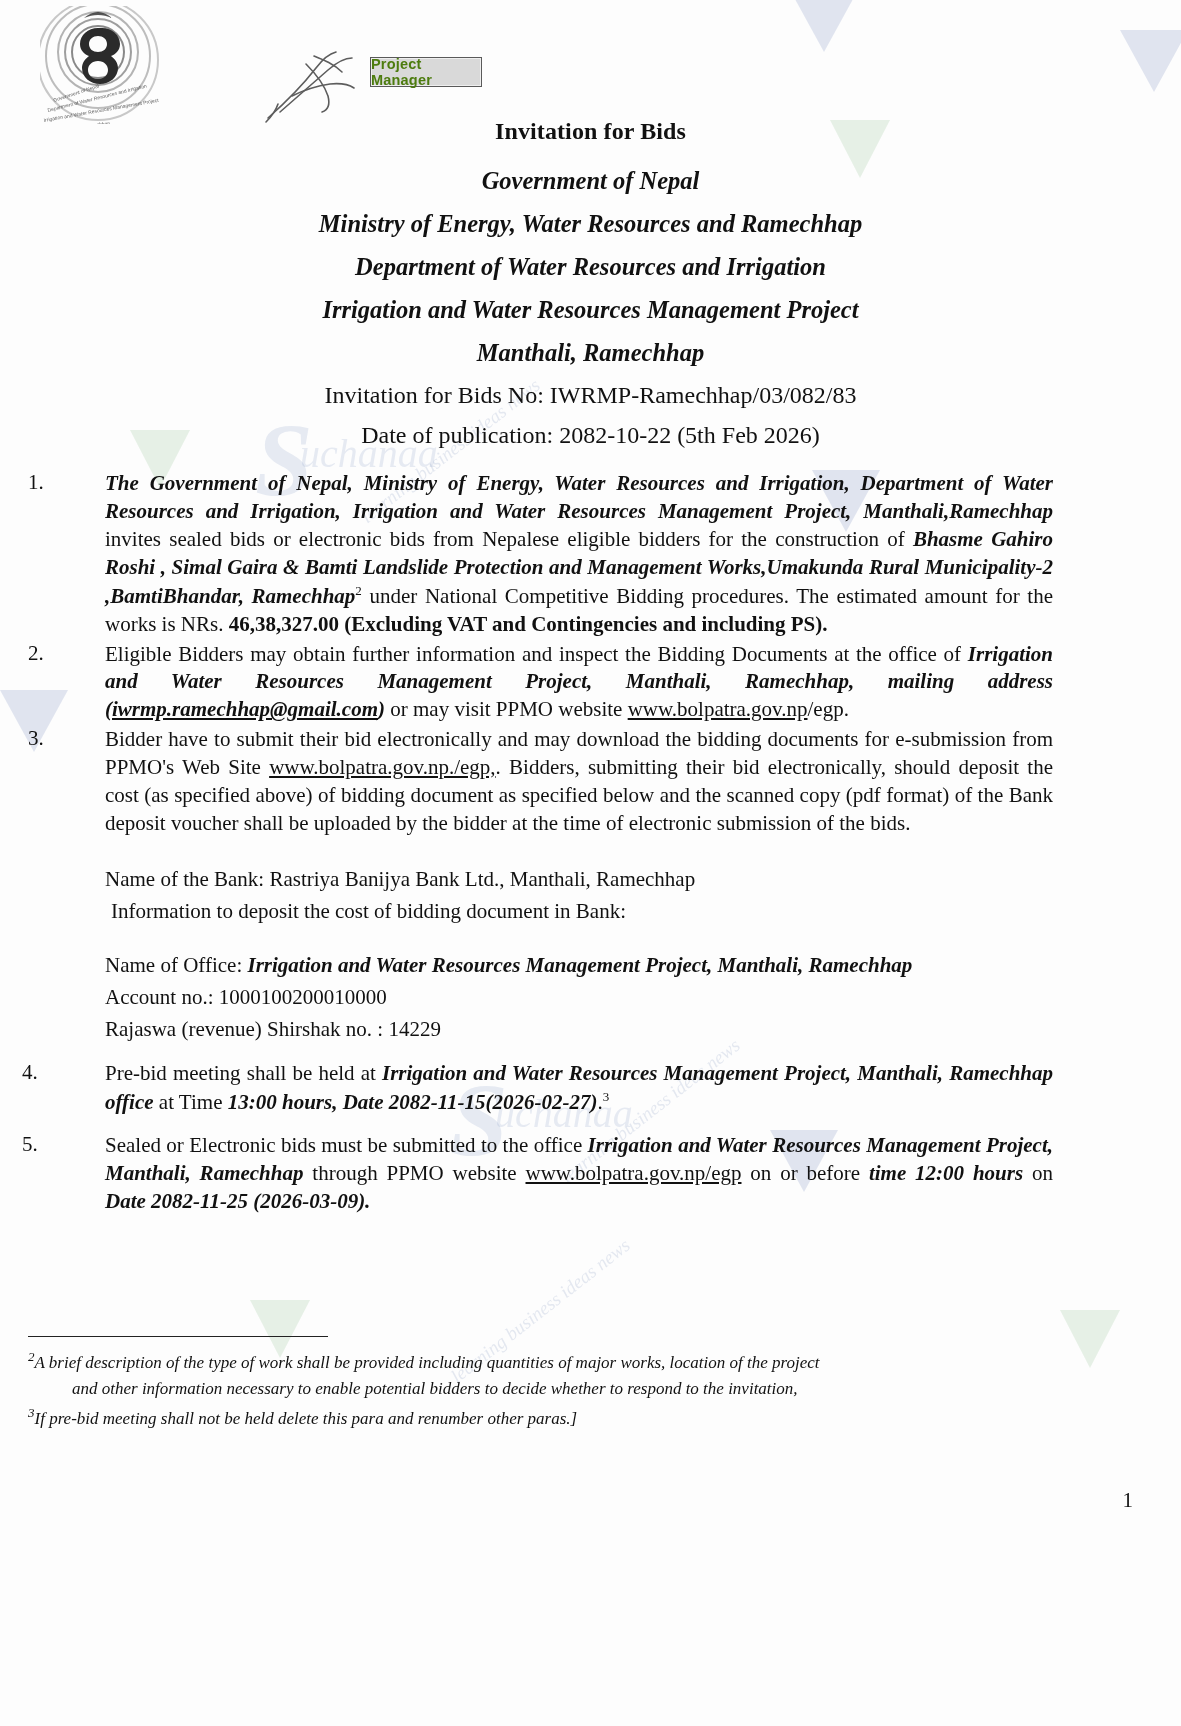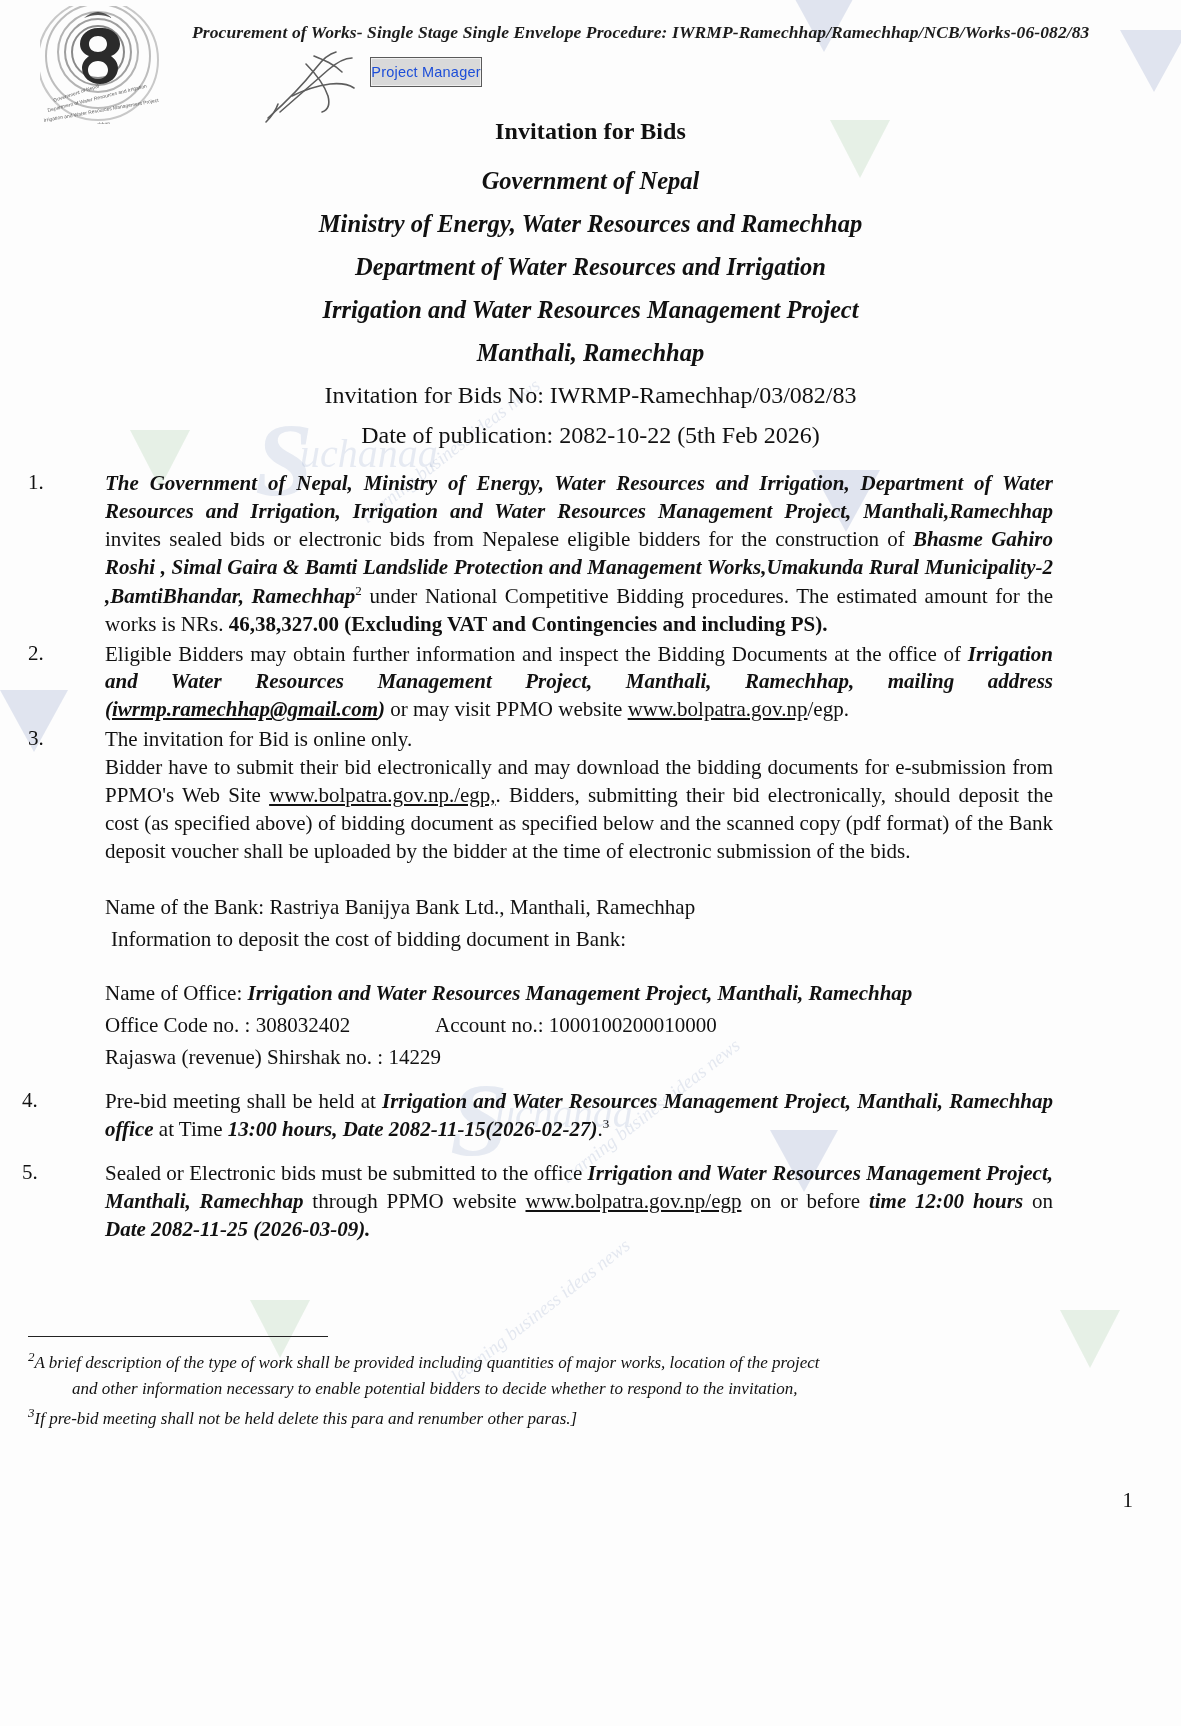--- a/index.html
+++ b/index.html
@@ -99,23 +99,23 @@
     width: 110px; height: 28px;
     background: #d9d9d9;
     border: 1px solid #5a5a5a;
     box-shadow: inset 0 0 0 1px #efefef;
     display: flex;
     align-items: center;
     justify-content: center;
   }
   .stamp span {
     font-family: "Liberation Sans", sans-serif;
-    font-weight: 400;
+    font-weight: 700;
     font-size: 14.5px;
-    color: #1d4ed8;
+    color: #4d7c0f;
     letter-spacing: .2px;
   }
 
   
   .titles {
     position: absolute;
     left: 0; top: 118px;
     width: 1181px;
     text-align: center;
   }
@@ -263,21 +263,20 @@
           </g>
           <g fill="#2f2f2f" font-family="'Liberation Sans', sans-serif" font-size="5" opacity=".75">
             <text x="14" y="96" transform="rotate(-18 14 96)">Government of Nepal</text>
             <text x="8" y="106" transform="rotate(-14 8 106)">Department of Water Resources and Irrigation</text>
             <text x="4" y="116" transform="rotate(-10 4 116)">Irrigation and Water Resources Management Project</text>
             <text x="22" y="124" transform="rotate(-6 22 124)">Manthali, Ramechhap</text>
           </g>
         </svg>
       </div>
 
-      <div class="hdr-line">Procurement of Works- Single Stage Single Envelope Procedure: IWRMP-Ramechhap/Ramechhap/NCB/Works-06-082/83</div>
 
       <div class="signature">
         <svg width="120" height="78" viewBox="0 0 120 78" aria-hidden="true">
           <g fill="none" stroke="#3a3a3a" stroke-width="1.6" stroke-linecap="round">
             <path d="M10 72 C 28 56, 44 40, 58 22 C 64 14, 70 8, 78 6"></path>
             <path d="M22 66 C 38 52, 54 38, 70 24 C 78 17, 86 12, 94 12"></path>
             <path d="M34 50 C 46 44, 58 40, 72 38 C 82 37, 90 38, 96 42"></path>
             <path d="M48 18 C 58 28, 66 38, 70 50 C 72 58, 70 64, 64 66"></path>
             <path d="M56 10 C 66 14, 76 18, 84 26"></path>
             <path d="M8 76 C 14 70, 18 64, 20 58"></path>
@@ -308,35 +307,33 @@
         <p class="ptext"><span class="bi">The Government of Nepal, Ministry of Energy, Water Resources and Irrigation, Department of Water Resources and Irrigation, Irrigation and Water Resources Management Project, Manthali,Ramechhap</span><span> invites sealed bids or electronic bids from Nepalese eligible bidders for the construction of </span><span class="bi">Bhasme Gahiro Roshi , Simal Gaira &amp; Bamti Landslide Protection and   Management Works,Umakunda Rural Municipality-2 ,BamtiBhandar, Ramechhap</span><span class="sup">2</span><span> under National Competitive Bidding procedures. The estimated amount for the works is NRs. </span><span class="b">46,38,327.00 (Excluding VAT and Contingencies and including PS).</span></p>
       </div>
 
       <div class="item">
         <span class="num">2.</span>
         <p class="ptext"><span>Eligible Bidders may obtain further information and inspect the Bidding Documents at the office of </span><span class="bi">Irrigation and Water Resources Management Project, Manthali, Ramechhap, mailing address (</span><span class="bi u">iwrmp.ramechhap@gmail.com</span><span class="bi">)</span><span> or may visit PPMO website </span><span class="u">www.bolpatra.gov.np</span><span>/egp.</span></p>
       </div>
 
       <div class="item">
         <span class="num">3.</span>
-        <p class="ptext">The invitation for Bid is online only.</p>
         <p class="ptext"><span>Bidder have to submit their bid electronically and may download the bidding documents for e-submission from PPMO's Web Site </span><span class="u">www.bolpatra.gov.np./egp,</span><span>. Bidders, submitting their bid electronically, should deposit the cost (as specified above) of bidding document as specified below and the scanned copy (pdf format) of the Bank deposit voucher shall be uploaded by the bidder at the time of electronic submission of the bids.</span></p>
       </div>
 
       <div class="gap-md"></div>
 
       <div class="blk">
         <p style="margin:0 0 4px 0;"><span>Name of the Bank: </span><span>Rastriya Banijya Bank Ltd., Manthali, Ramechhap</span></p>
 
         <p style="margin:0 0 26px 6px;">Information to deposit the cost of bidding document in Bank:</p>
 
         <p style="margin:0 0 4px 0; text-align:justify;"><span>Name of Office: </span><span class="bi">Irrigation and Water Resources Management Project, Manthali, Ramechhap</span></p>
 
         <p style="margin:0 0 4px 0;" class="acct-row">
-          <span class="c1"><span>Office Code no. : </span><span>308032402</span></span>
           <span><span>Account no.: </span><span>1000100200010000</span></span>
         </p>
 
         <p style="margin:0 0 2px 0;"><span>Rajaswa (revenue) Shirshak no. : </span><span>14229</span></p>
       </div>
 
       <div class="gap-sm"></div>
 
       <div class="item">
         <span class="num wide">4.</span>

